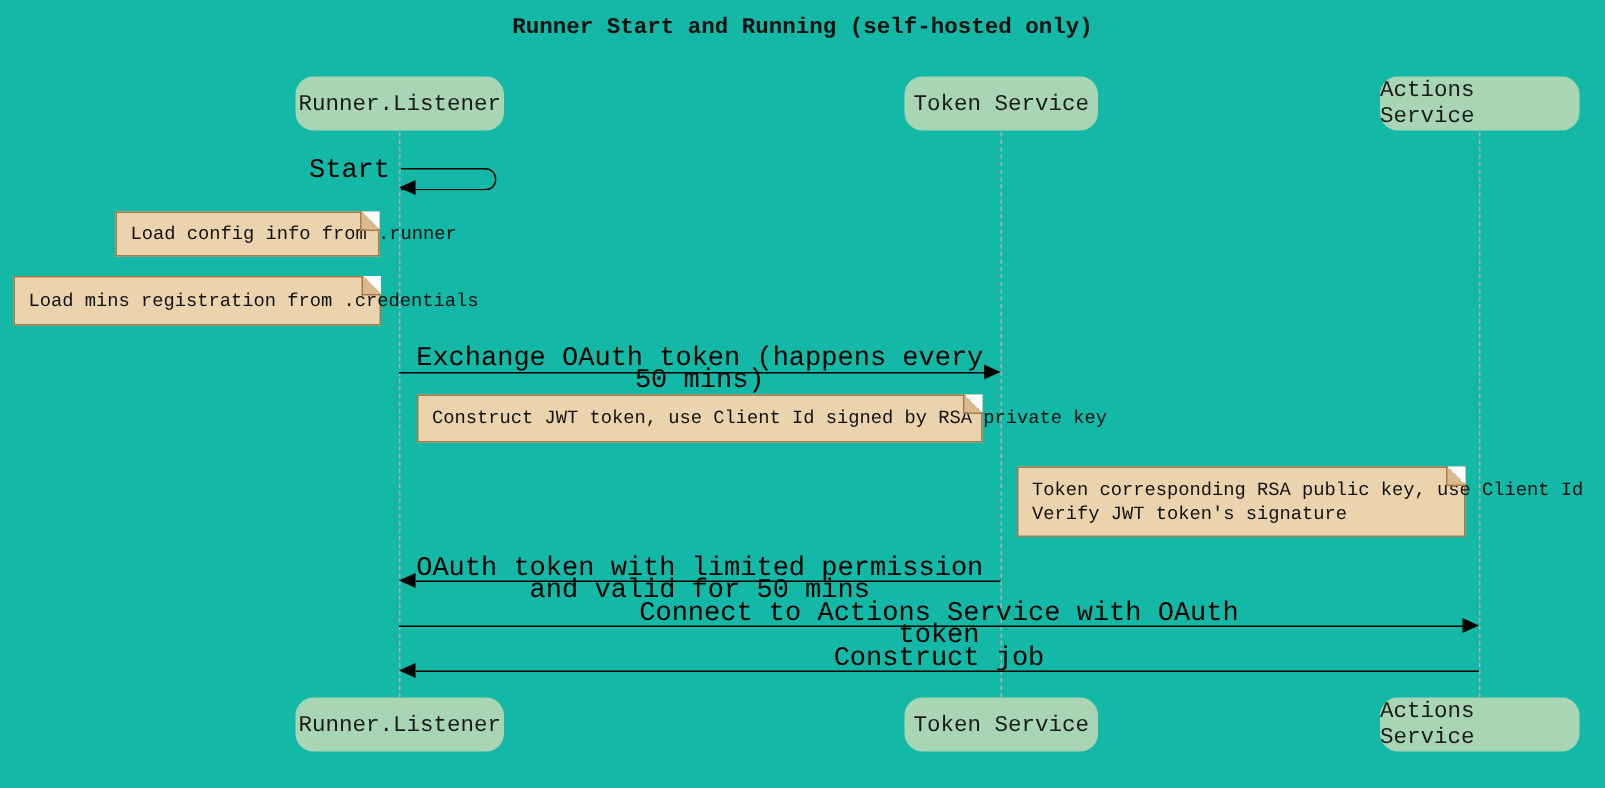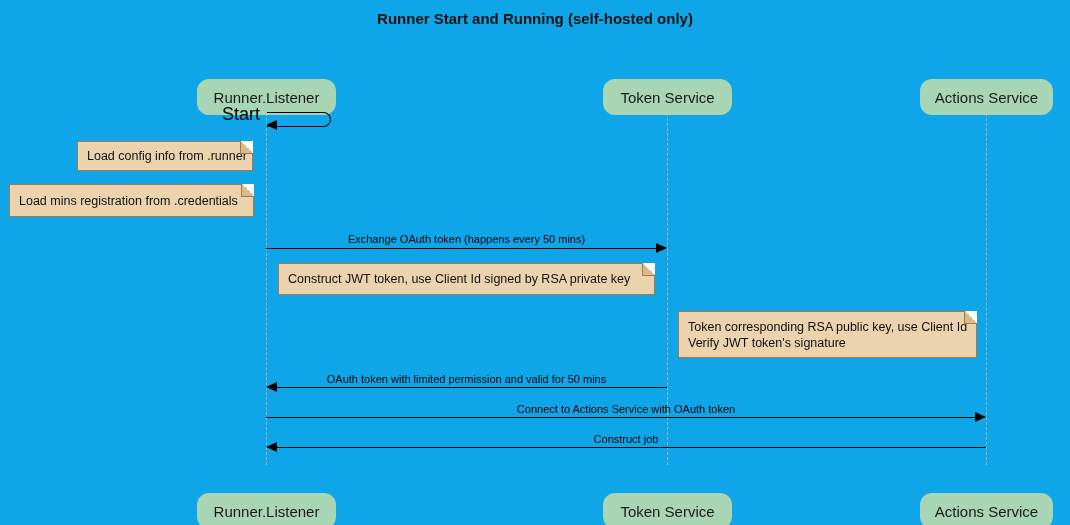--- a/index.html
+++ b/index.html
@@ -1,49 +1,49 @@
 <!DOCTYPE html>
 <html><head>
 <meta charset="utf-8">
 <style>
   html,body{margin:0;padding:0;background:#ffffff;}
   .canvas{
-    position:relative;width:1070px;height:525px;background:#0ea5e9;overflow:hidden;
-    font-family:Liberation Sans, sans-serif;color:#000;
+    position:relative;width:1070px;height:525px;background:#14b8a6;overflow:hidden;
+    font-family:Liberation Mono, monospace;color:#000;
   }
   .title{
     position:absolute;left:0;top:10px;width:1070px;text-align:center;
     font-size:15px;font-weight:bold;color:#111;
   }
   .lifeline{
     position:absolute;top:88px;height:377px;width:0;
     border-left:1px dashed #b0b0b0;
   }
   .participant{
     position:absolute;height:36px;background:#a8d6b4;border-radius:12px;
     display:flex;align-items:center;justify-content:center;
-    font-size:15px;color:#1a1a1a;box-sizing:border-box;margin-top:28px;
+    font-size:15px;color:#1a1a1a;box-sizing:border-box;
   }
   .note{
     position:absolute;background:#ebd3ae;border:1px solid #a87947;
     box-sizing:border-box;font-size:12.5px;color:#111;
     display:flex;flex-direction:column;justify-content:center;
     padding:2px 9px;white-space:nowrap;
   }
   .note .fold{
     position:absolute;top:-1px;right:-1px;width:12px;height:12px;
     background:linear-gradient(to bottom left,#ffffff 0%,#ffffff 50%,#d9ba8c 50%,#d9ba8c 100%);
     border-left:1px solid #a87947;border-bottom:1px solid #a87947;
   }
   .note .line{line-height:16px;}
   .msg-line{
     position:absolute;height:0;border-top:1px solid #000;
   }
   .msg-label{
-    position:absolute;font-size:11px;color:#000;text-align:center;height:15px;line-height:15px;
+    position:absolute;font-size:18px;color:#000;text-align:center;height:15px;line-height:15px;
   }
   .arrow-right{
     position:absolute;width:0;height:0;
     border-top:5px solid transparent;border-bottom:5px solid transparent;
     border-left:11px solid #000;
   }
   .arrow-left{
     position:absolute;width:0;height:0;
     border-top:5px solid transparent;border-bottom:5px solid transparent;
     border-right:11px solid #000;

